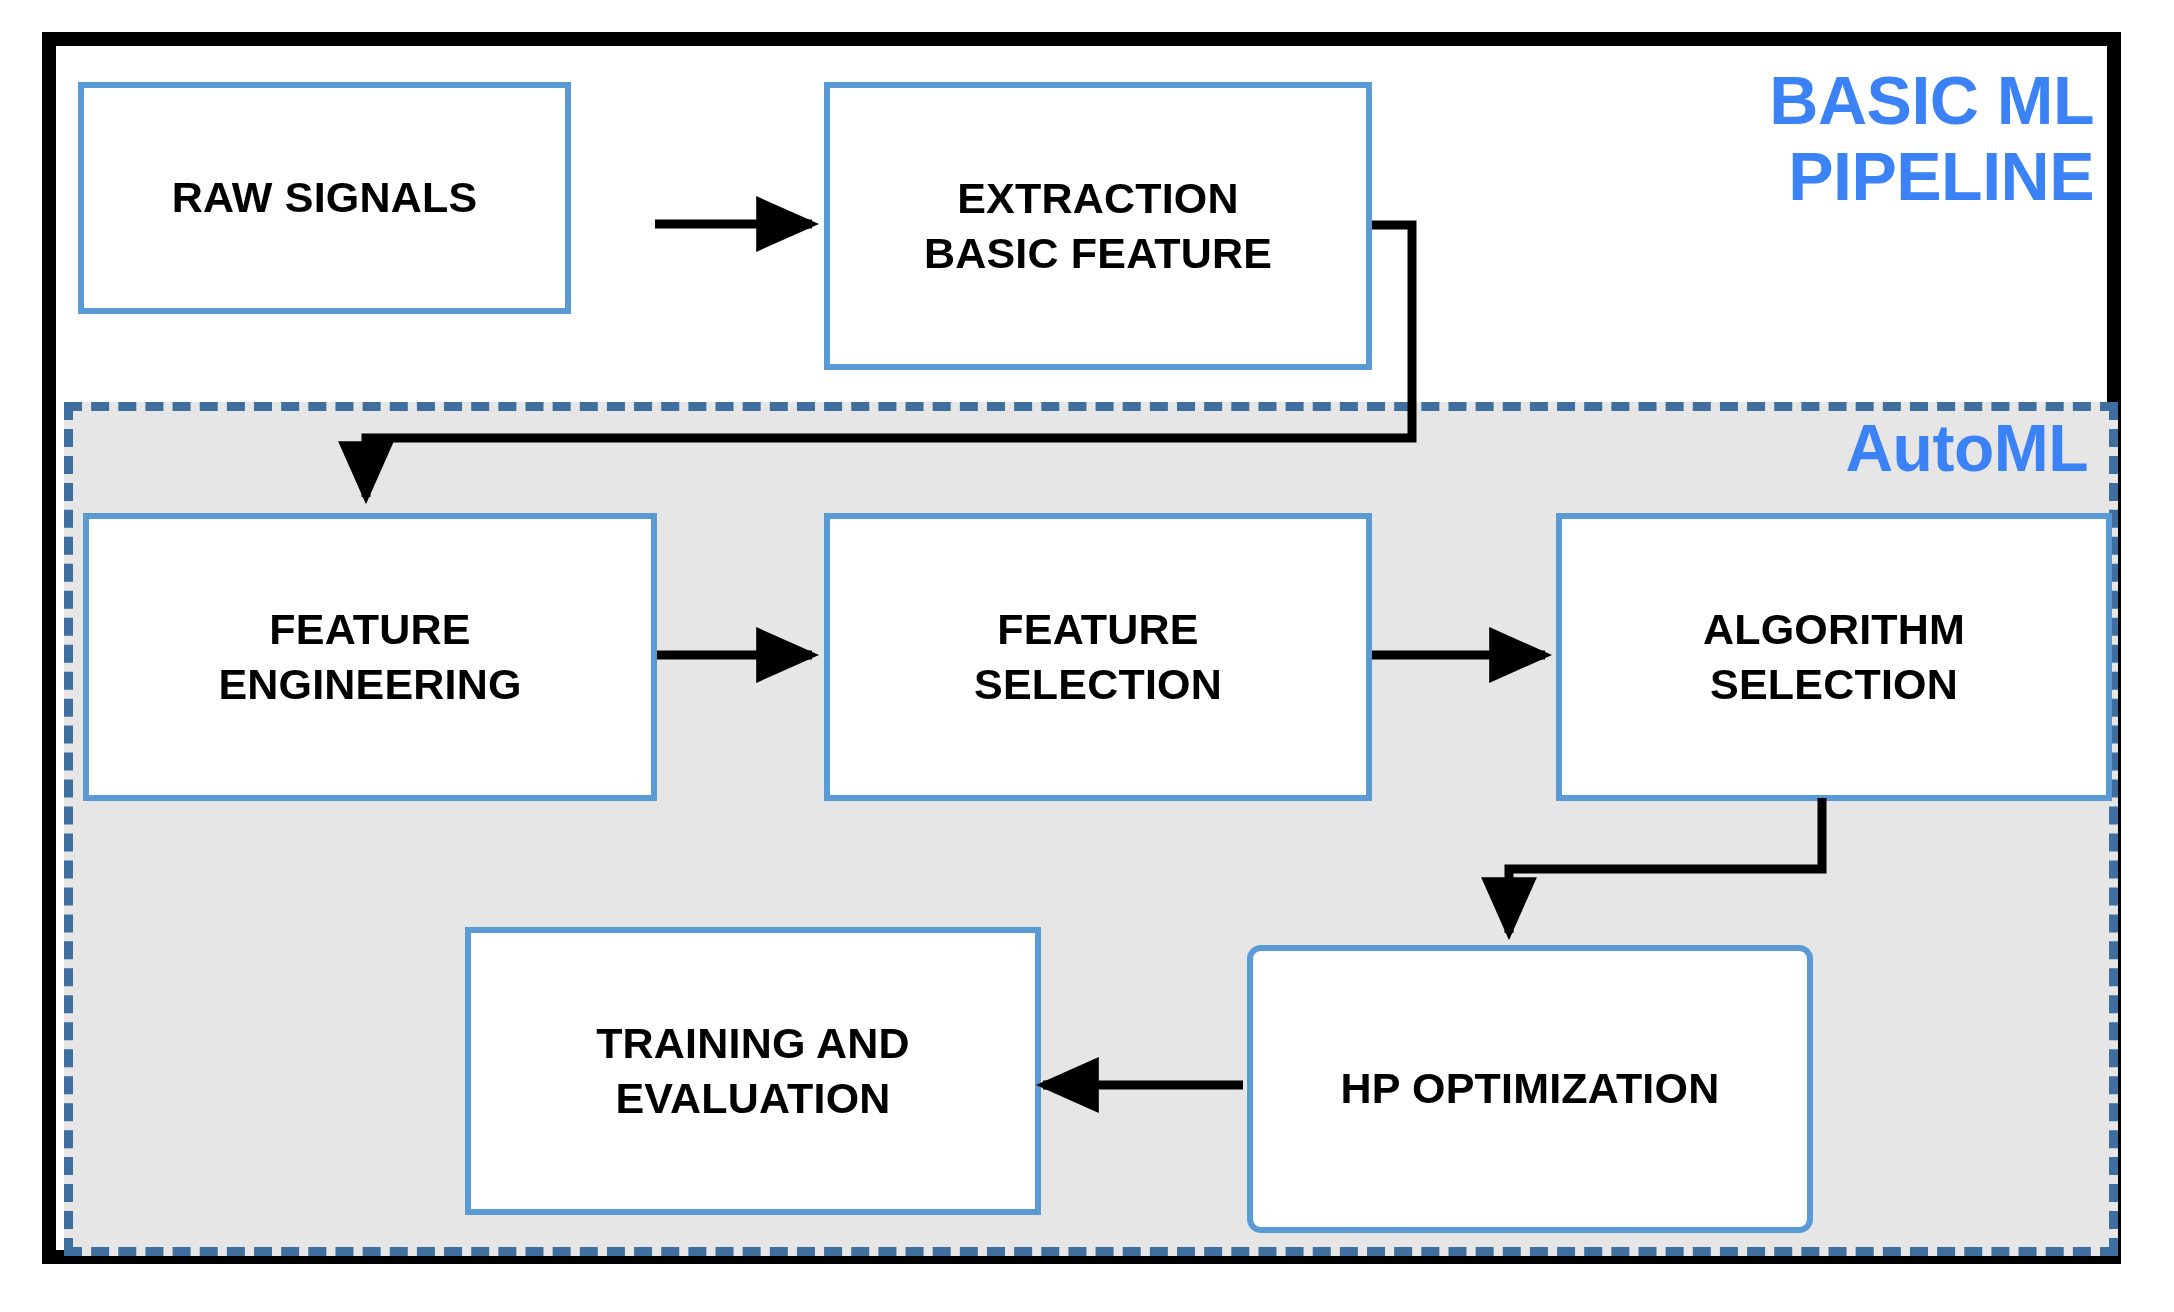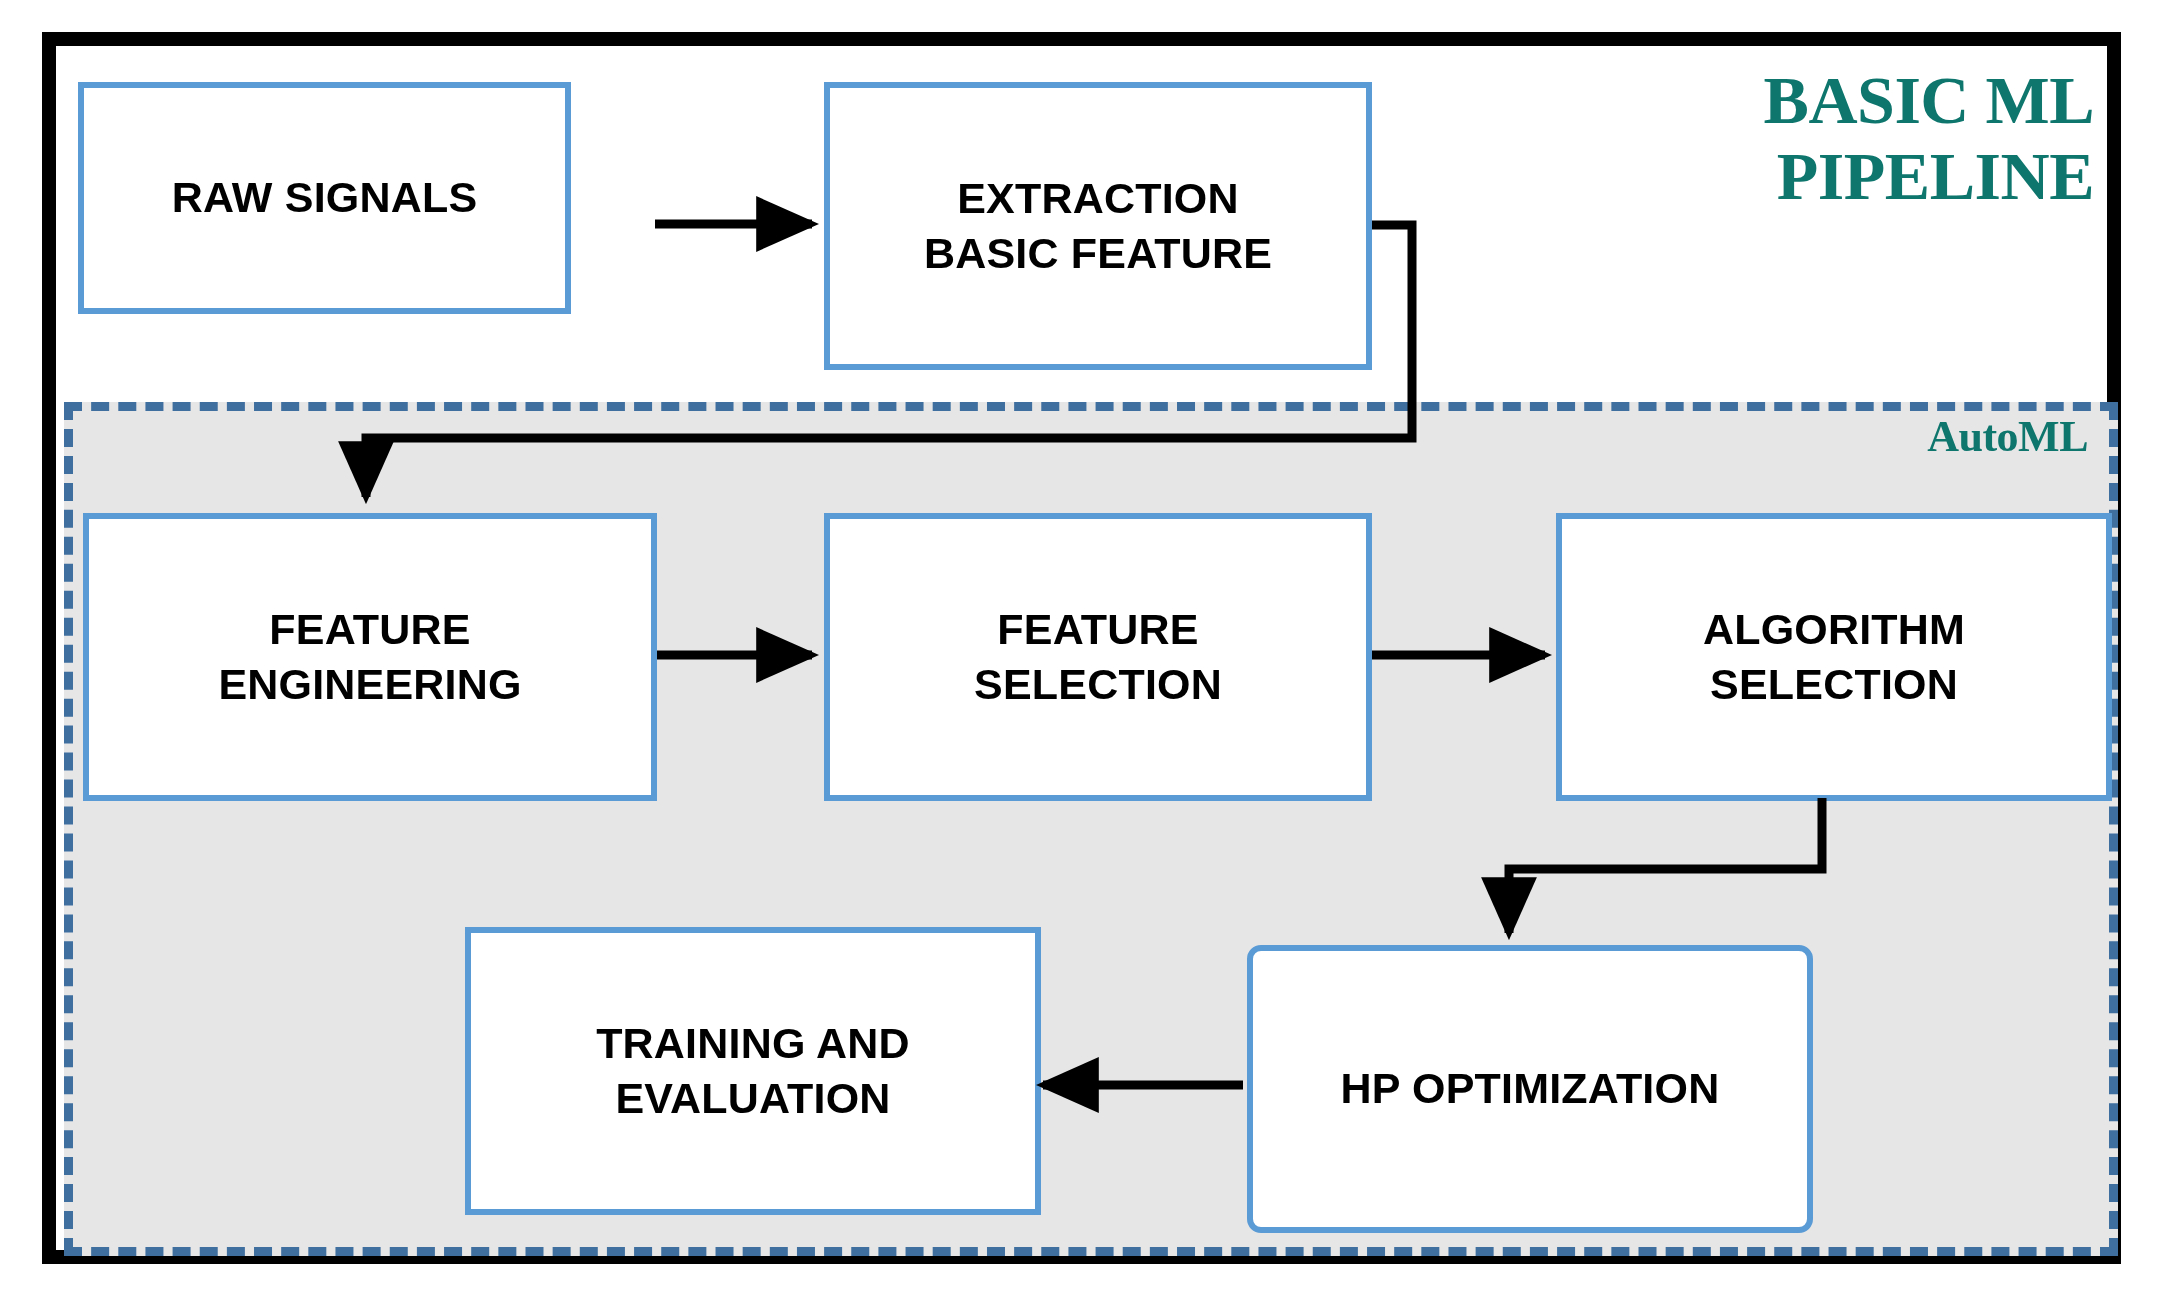--- a/index.html
+++ b/index.html
@@ -59,36 +59,36 @@
     font-size: 43px;
     line-height: 1.28;
     color: #000000;
     letter-spacing: 0.2px;
     padding: 0 8px;
   }
 
   
   .corner-title {
     position: absolute;
-    font-family: Liberation Serif, serif;
+    font-family: Liberation Sans, sans-serif;
     font-weight: bold;
-    color: #0f766e;
+    color: #3b82f6;
     text-align: right;
     line-height: 1.12;
   }
   #pipeline-title {
     right: 80px;
     top: 62px;
     font-size: 68px;
     letter-spacing: -0.5px;
   }
   #automl-title {
     right: 86px;
     top: 412px;
-    font-size: 44px;
+    font-size: 66px;
     letter-spacing: -0.5px;
   }
 
   
   #connectors {
     position: absolute;
     left: 0;
     top: 0;
     width: 2174px;
     height: 1312px;

